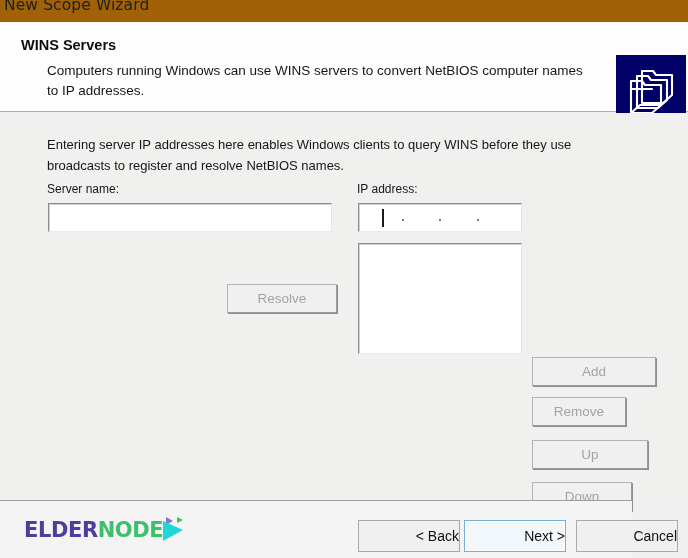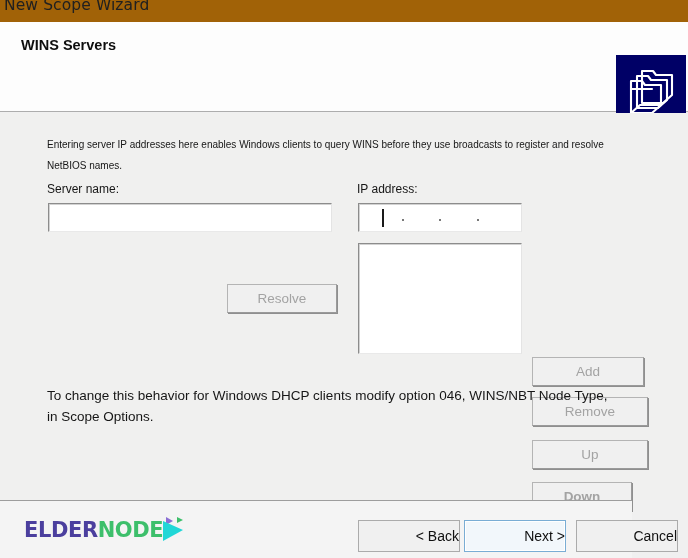--- a/index.html
+++ b/index.html
@@ -90,21 +90,21 @@
     width: 688px;
     height: 387px;
     background: #f0f0ef;
   }
 
   .intro {
     position: absolute;
     left: 47px;
     top: 21px;
     width: 590px;
-    font-size: 10px;
+    font-size: 13px;
     line-height: 21px;
     color: #161616;
   }
 
   .label {
     position: absolute;
     font-size: 12px;
     color: #161616;
     white-space: nowrap;
   }
@@ -170,24 +170,24 @@
     font-size: 13.5px;
     color: #a3a3a3;
     text-align: center;
     line-height: 28px;
     white-space: nowrap;
     padding: 0;
     overflow: hidden;
     margin-top: 40px;
   }
   .btn-resolve { left: 227px; top: 131px;  width: 110px; height: 29px; }
-  .btn-add     { left: 532px; top: 204px;  width: 112px; height: 29px; }
-  .btn-remove  { left: 532px; top: 244px;  width: 116px; height: 29px; }
+  .btn-add     { left: 532px; top: 204px;  width: 124px; height: 29px; }
+  .btn-remove  { left: 532px; top: 244px;  width: 94px; height: 29px; }
   .btn-up      { left: 532px; top: 287px;  width: 116px; height: 29px; }
-  .btn-down    { left: 532px; top: 329px;  width: 100px; height: 29px; font-weight: bold; }
+  .btn-down    { left: 532px; top: 329px;  width: 100px; height: 29px; }
 
   .outro {
     position: absolute;
     left: 47px;
     top: 272px;
     width: 570px;
     font-size: 13.5px;
     line-height: 21px;
     color: #161616;
   }
@@ -254,20 +254,21 @@
 <body>
 
 <div id="wizard">
 
   <div class="titlebar">
     <div class="titlebar-text">New Scope Wizard</div>
   </div>
 
   <div class="header">
     <div class="header-title">WINS Servers</div>
+    <div class="header-desc">Computers running Windows can use WINS servers to convert NetBIOS computer names to IP addresses.</div>
     <div class="header-icon">
       <svg width="70" height="70" viewBox="0 0 70 70" aria-hidden="true">
         <g fill="none" stroke="#ffffff" stroke-width="2.1" stroke-linejoin="round" stroke-linecap="round">
           <path d="M26 16 L37 16 L40 20 L56 20 L56 40 L47 48 L26 48 Z"></path>
           <path d="M21 21 L32 21 L35 25 L51 25 L51 45 L42 53 L21 53 Z"></path>
           <path d="M15 26 L26 26 L29 30 L45 30 L45 50 L36 58 L15 58 Z"></path>
           <path d="M15 58 L24 50 L45 50"></path>
           <path d="M15 34 L36 34"></path>
         </g>
       </svg>
@@ -291,21 +292,20 @@
     </div>
 
     <div class="sunken listbox-ip"></div>
 
     <div class="btn-classic btn-resolve">Resolve</div>
     <div class="btn-classic btn-add">Add</div>
     <div class="btn-classic btn-remove">Remove</div>
     <div class="btn-classic btn-up">Up</div>
     <div class="btn-classic btn-down">Down</div>
 
-    <div class="outro">To change this behavior for Windows DHCP clients modify option 046, WINS/NBT Node Type, in Scope Options.</div>
   </div>
 
   <div class="footer">
     <div class="logo">
       <span class="logo-text logo-elder">ELDER</span>
       <span class="logo-text logo-node">NODE</span>
       <span class="logo-mark">
         <svg width="36" height="28" viewBox="0 0 36 28" aria-hidden="true">
           <polygon points="14,1 21,5 14,9" fill="#8b6fd4"></polygon>
           <polygon points="25,1 31,4 25,7" fill="#3dbf6b"></polygon>

